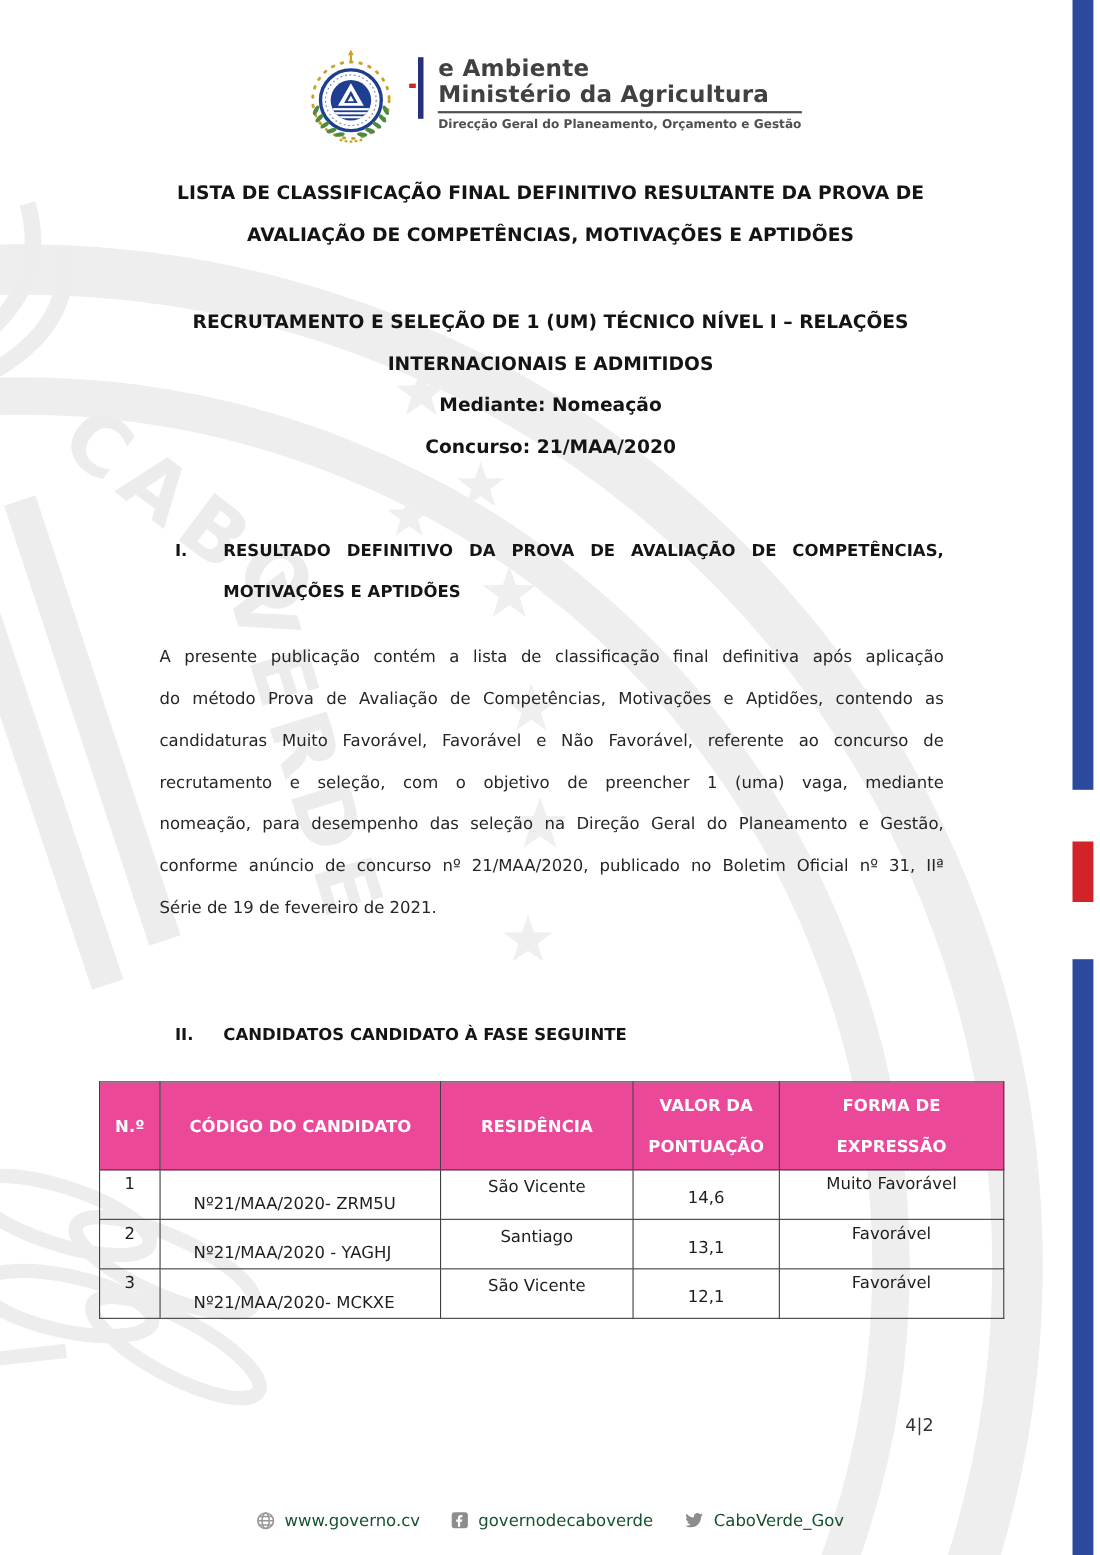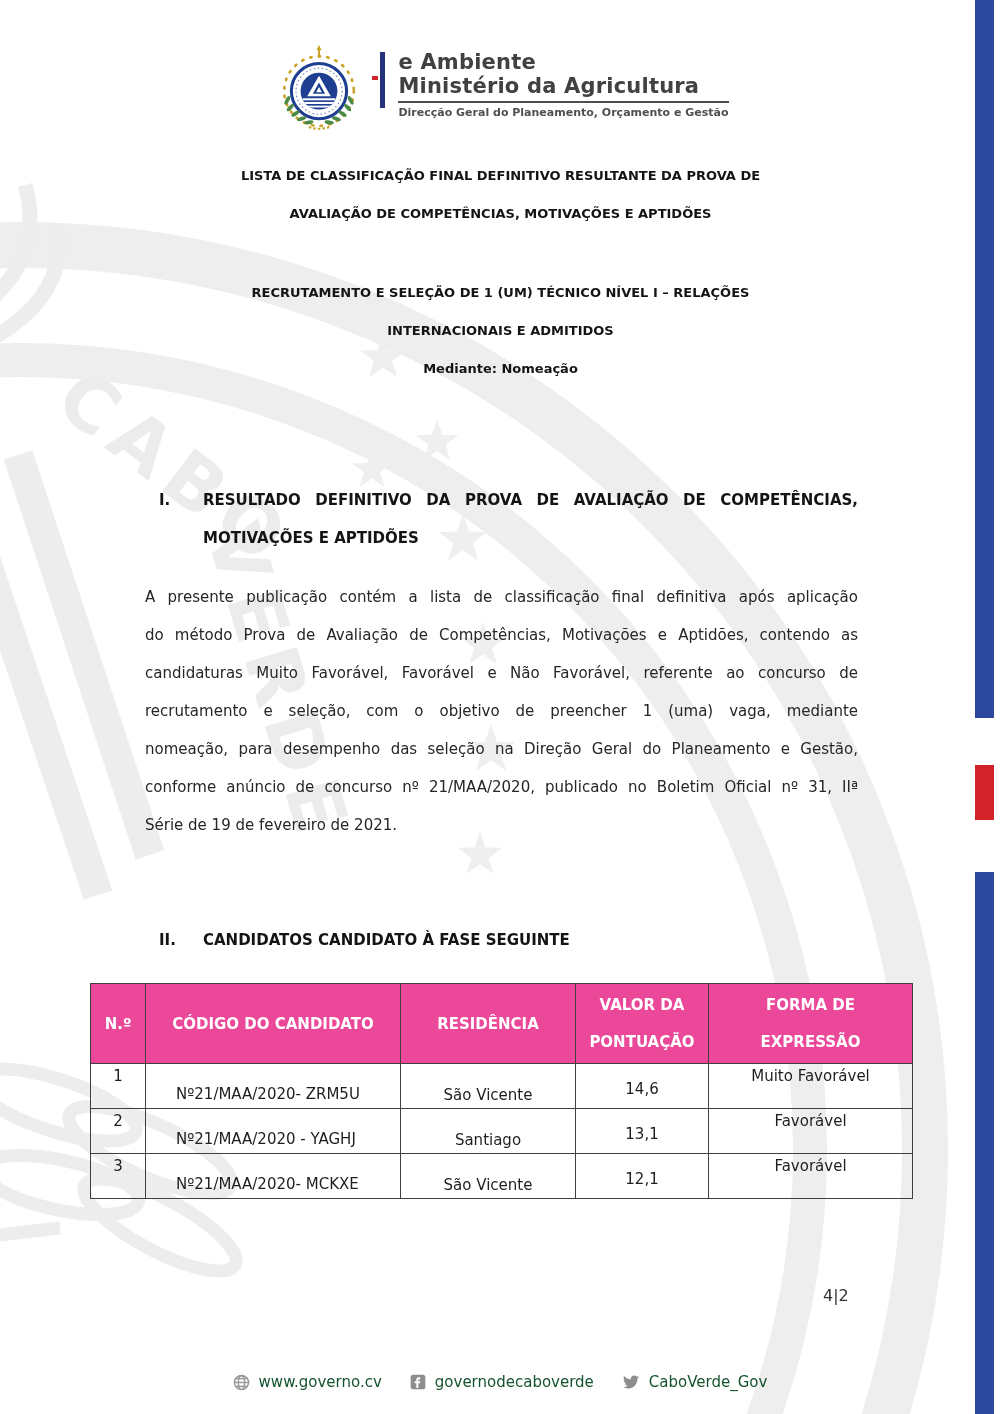--- a/index.html
+++ b/index.html
@@ -19,21 +19,21 @@
   .header { position:absolute; top:42px; left:0; width:100%;
     display:flex; justify-content:center; align-items:flex-start; gap:13px; z-index:2; }
   .sep { position:relative; width:5px; height:56px; background:#26317e; margin-top:10px; }
   .sep .red-dash { position:absolute; left:-8px; top:24px; width:6px; height:4px; background:#d2232a; }
   .ministry { margin-top:8px; }
   .ministry .name { font-size:21px; font-weight:bold; color:#414141; line-height:24px; letter-spacing:0.2px; }
   .ministry .dept { margin-top:3px; border-top:2px solid#4f4f4f; padding-top:3px;
     font-size:11px; font-weight:bold; color:#4f4f4f; width:fit-content; }
   
   .title-block { position:absolute; top:157px; left:143px; width:715px; text-align:center;
-    font-weight:bold; font-size:13px; color:#141414; z-index:2; }
+    font-weight:bold; font-size:17px; color:#141414; z-index:2; }
   .tline { height:38px; line-height:38px; white-space:nowrap; }
   .tspacer { height:41px; }
   
   .section { position:absolute; left:145px; width:713px; display:flex; z-index:2; }
   .sec-1 { top:481px; }
   .sec-2 { top:921px; }
   .sec-marker { width:58px; font-weight:bold; font-size:15px; color:#141414;
     line-height:38px; text-indent:14px; }
   .sec-heading { flex:1; font-weight:bold; font-size:15px; color:#141414; }
   .hline { height:38px; line-height:38px; }
@@ -50,21 +50,21 @@
   .ctable col.c3 { width:175px; } .ctable col.c4 { width:133px; }
   .ctable col.c5 { width:204px; }
   .ctable th, .ctable td { border:1px solid #3f3f3f; }
   .ctable thead th { background:#ec4899; color:#ffffff; font-size:15px; font-weight:bold;
     height:77px; text-align:center; vertical-align:middle; }
   .ctable thead th .h2line { line-height:37px; }
   .ctable tbody tr { height:45px; }
   .ctable tbody td { font-size:15px; color:#1e1e1e; background:transparent; }
   td.cell-num  { vertical-align:top;    text-align:center; padding-top:3px; }
   td.cell-code { vertical-align:bottom; text-align:left;   padding:0 0 5px 30px; }
-  td.cell-res  { vertical-align:top;    text-align:center; padding-top:22px; }
+  td.cell-res  { vertical-align:top;    text-align:center; padding-top:6px; }
   td.cell-val  { vertical-align:middle; text-align:center; padding-top:6px; }
   td.cell-expr { vertical-align:top;    text-align:center; padding-top:3px; }
   
   .page-number { position:absolute; top:1286px; left:823px; font-size:16px; color:#333333; z-index:2; }
   
   .footer { position:absolute; top:1373px; left:0; width:100%;
     display:flex; justify-content:center; align-items:center; gap:9px;
     font-size:15px; color:#14532d; z-index:2; }
   .footer .gap { width:10px; }
   .ficon { display:inline-block; vertical-align:middle; }
@@ -166,20 +166,21 @@
     </div>
   </div>
 
   <div class="title-block">
     <div class="tline">LISTA DE CLASSIFICAÇÃO FINAL DEFINITIVO RESULTANTE DA PROVA DE</div>
     <div class="tline">AVALIAÇÃO DE COMPETÊNCIAS, MOTIVAÇÕES E APTIDÕES</div>
     <div class="tspacer"></div>
     <div class="tline">RECRUTAMENTO E SELEÇÃO DE 1 (UM) TÉCNICO NÍVEL I – RELAÇÕES</div>
     <div class="tline">INTERNACIONAIS E ADMITIDOS</div>
     <div class="tline">Mediante: Nomeação</div>
+    <div class="tline">Concurso: 21/MAA/2020</div>
   </div>
 
   <div class="section sec-1">
     <div class="sec-marker">I.</div>
     <div class="sec-heading">
       <div class="hline jfull">RESULTADO DEFINITIVO DA PROVA DE AVALIAÇÃO DE COMPETÊNCIAS,</div>
       <div class="hline">MOTIVAÇÕES E APTIDÕES</div>
     </div>
   </div>
 

